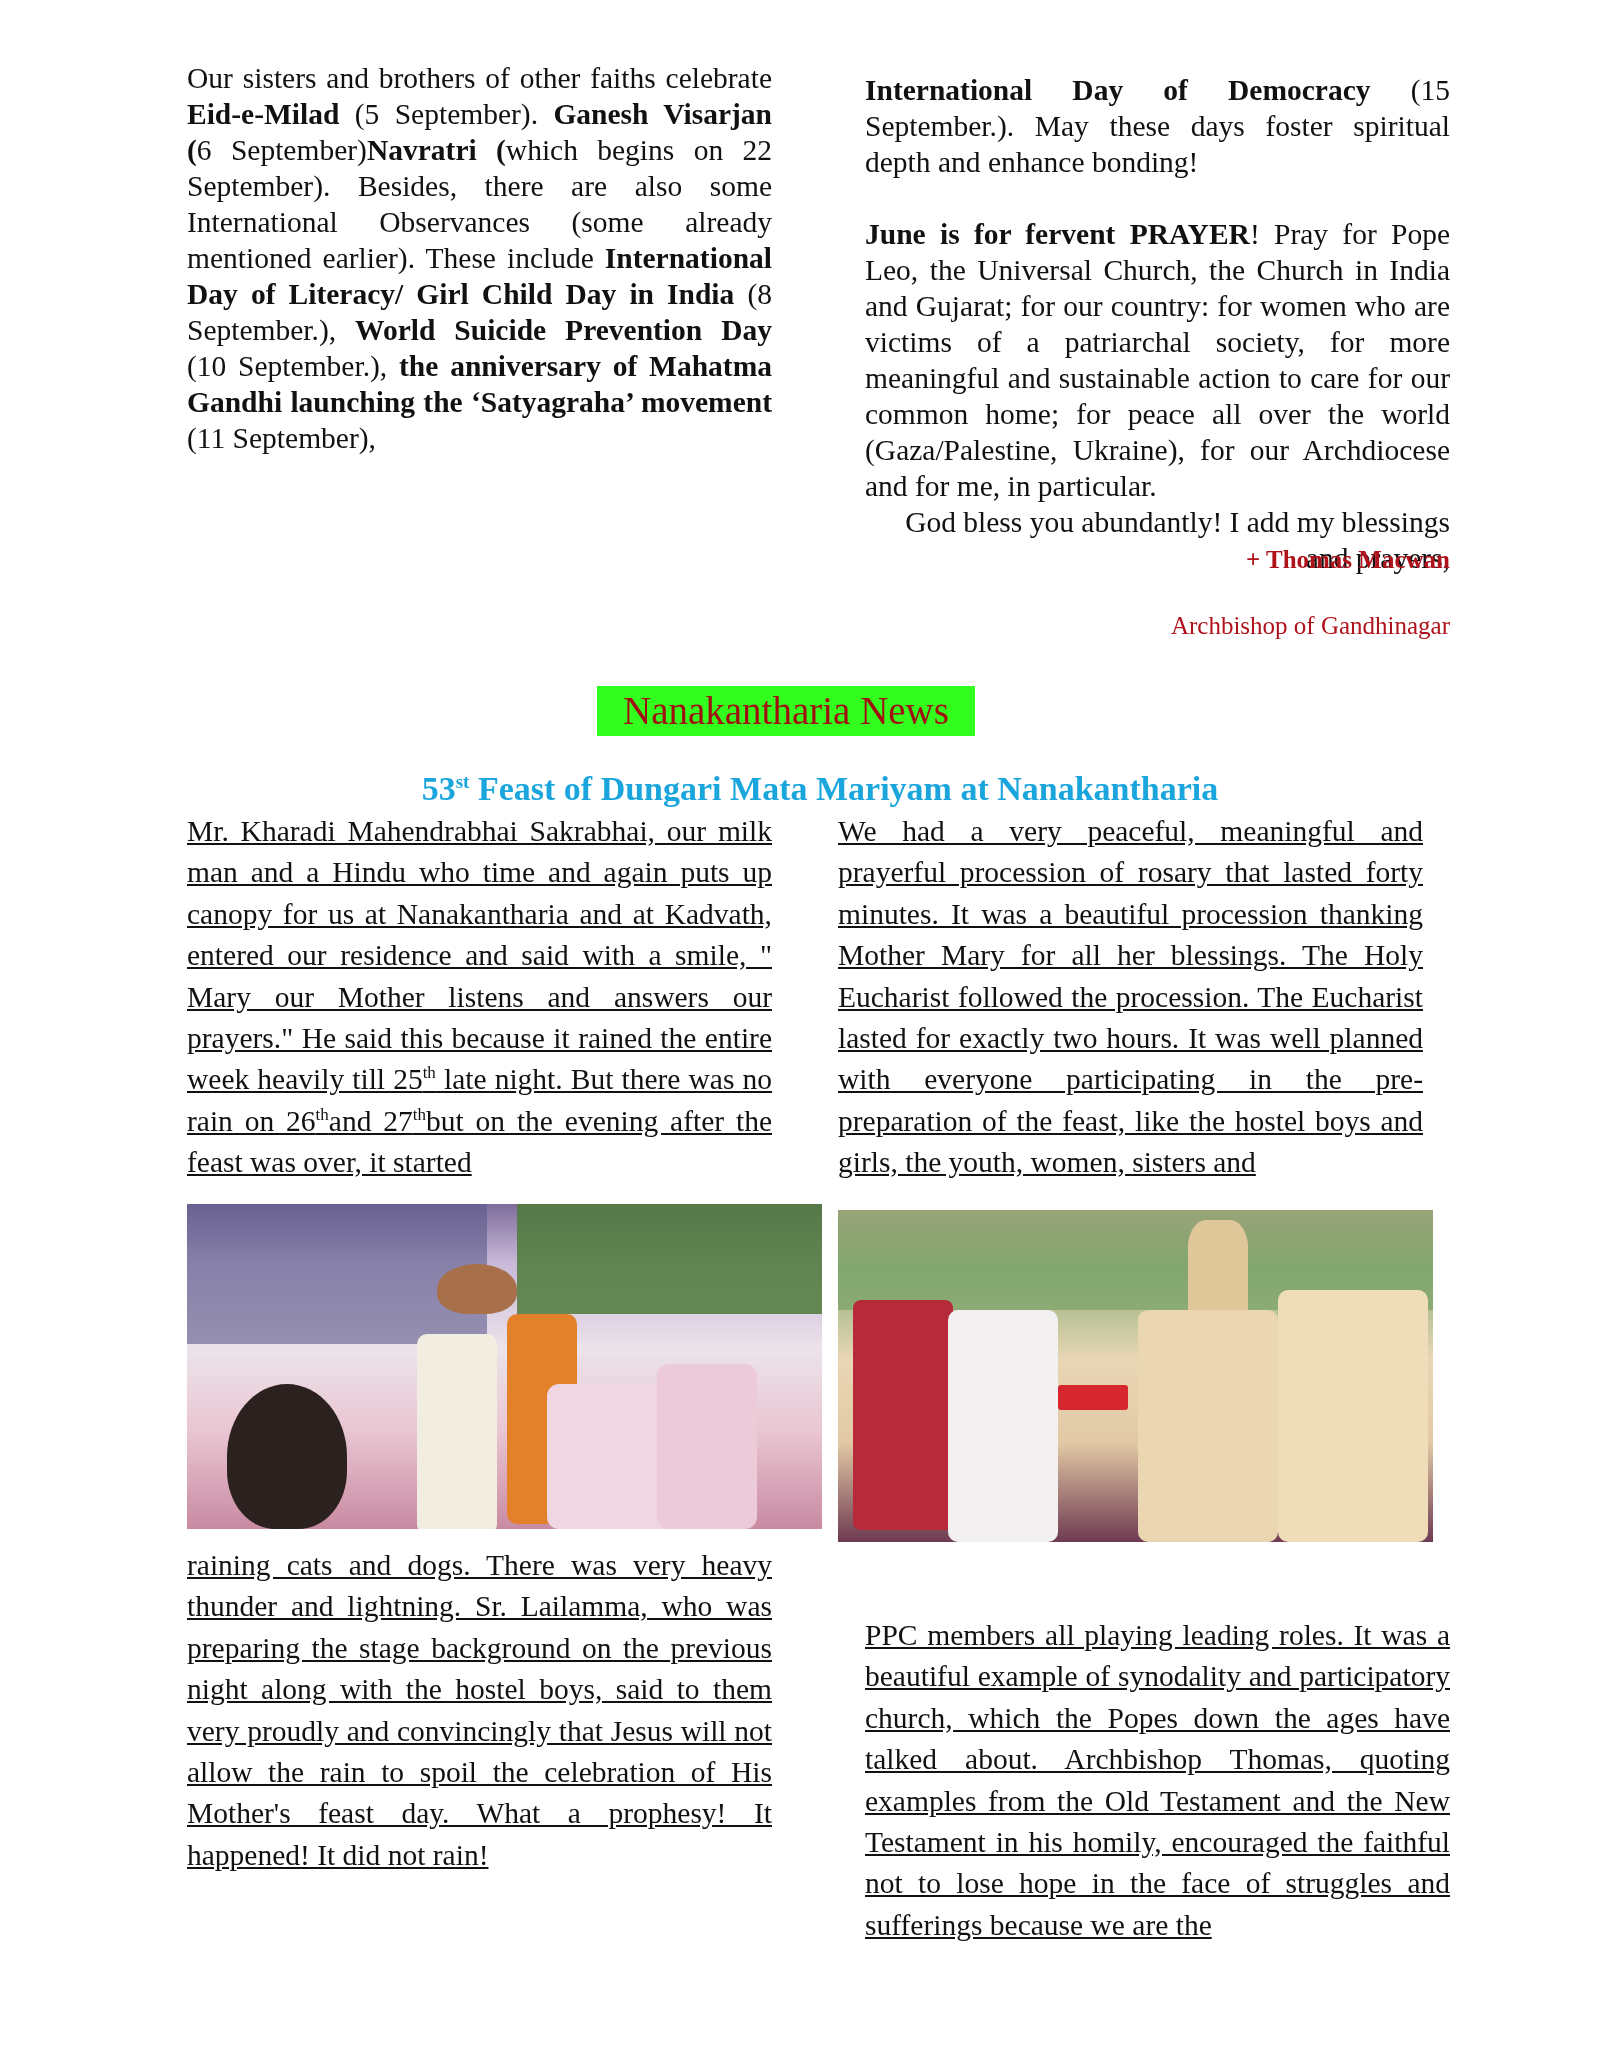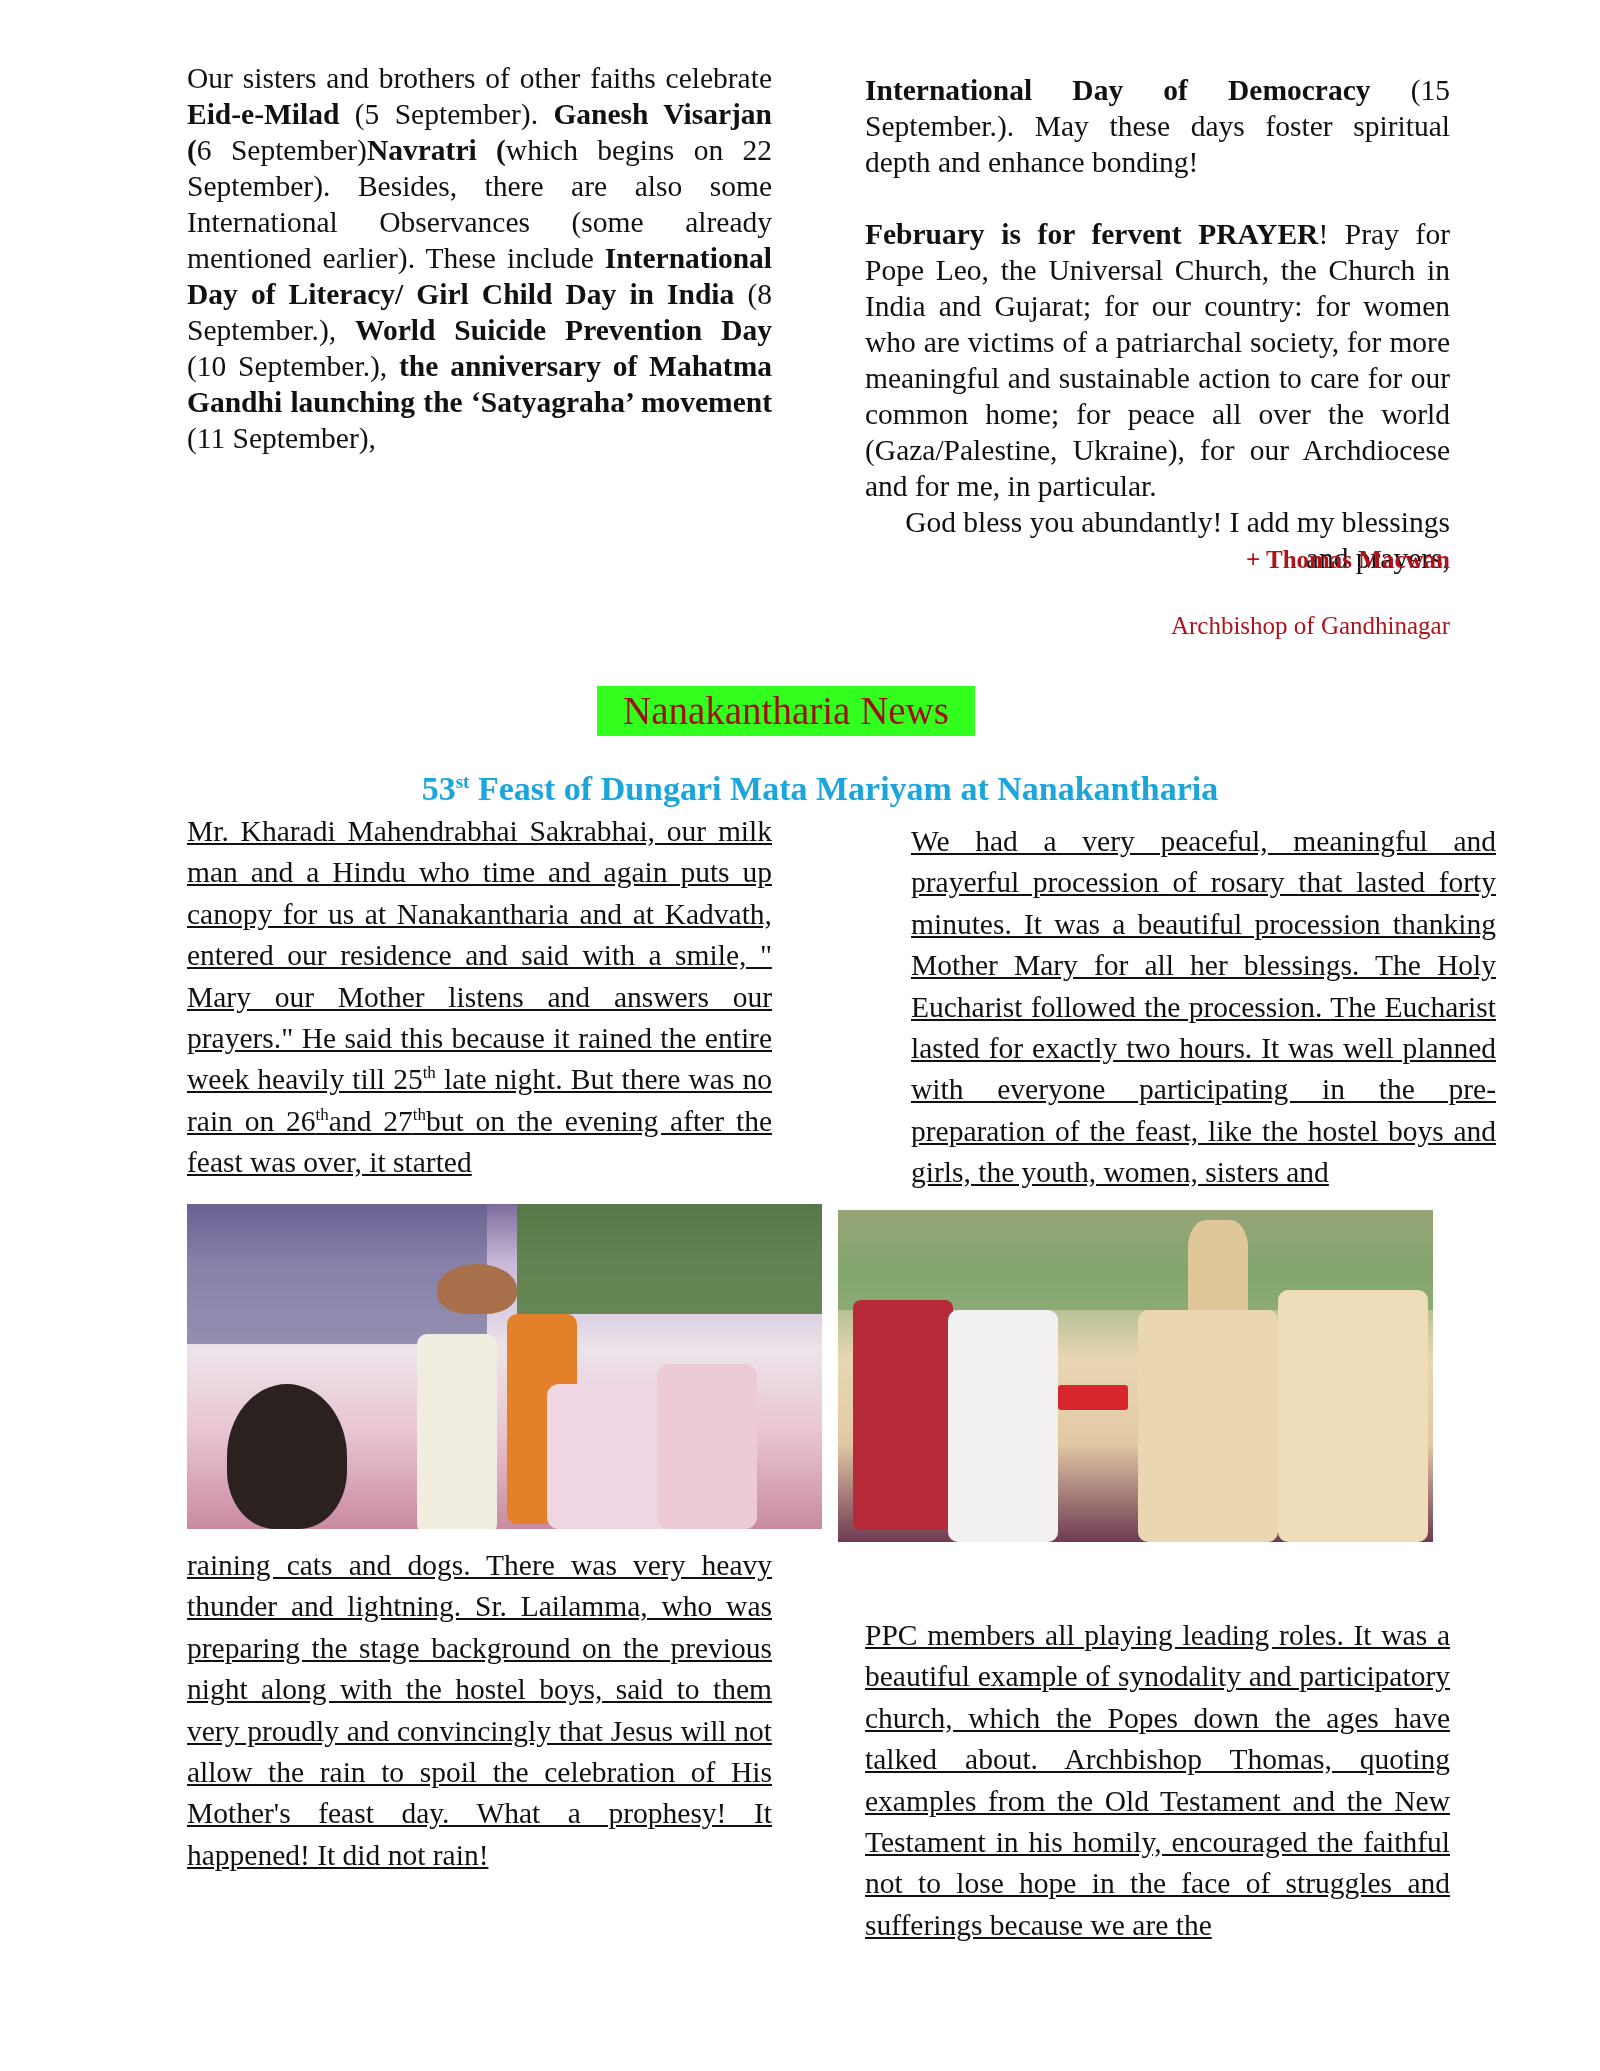--- a/index.html
+++ b/index.html
@@ -13,21 +13,21 @@
     .sig { position:absolute; right:150px; text-align:right; color:#b0121b; }
     .sig-name { top:546px; font-weight:bold; font-size:25px; }
     .sig-title { top:612px; font-size:25px; }
     .section-banner { position:absolute; left:597px; top:686px; width:378px; height:50px;
       background:#33ff1f; color:#a01010; font-size:39px; text-align:center; line-height:50px; }
     .article-title { position:absolute; left:0; width:1640px; top:770px; text-align:center;
       color:#1aa6dd; font-weight:bold; font-size:34px; }
     .article-title sup { font-size:19px; }
     .body-col { line-height:41.4px;text-decoration:underline; }
     .a-left-1 { left:187px; top:811px; width:585px; }
-    .a-right-1 { left:911px; top:811px; width:585px;margin-top:10px; }
+    .a-right-1 { left:838px; top:811px; width:585px; }
     .a-left-2 { left:187px; top:1545px; width:585px; }
     .a-right-2 { left:865px; top:1615px; width:585px; }
     .body-col sup { font-size:17px; line-height:0; }
     .photo { position:absolute; overflow:hidden; }
     .photo-1 { left:187px; top:1204px; width:635px; height:325px;
       background:linear-gradient(180deg,#7e6d9b 0%,#c8b9d8 18%,#ece3ea 45%,#e9c5d2 70%,#c98aa1 100%); }
     .photo-2 { left:838px; top:1210px; width:595px; height:332px;
       background:linear-gradient(180deg,#e6a6a4 0%,#8fb07c 18%,#e9d6b5 45%,#e2c9a4 70%,#6e3a52 100%); }
     .shape { position:absolute; border-radius:50% 50% 40% 40%; }
   </style>
@@ -36,21 +36,21 @@
 
 <div class="col top-left">
   <p>
     <span>Our sisters and brothers of other faiths celebrate </span><b>Eid-e-Milad</b><span> (5 September). </span><b>Ganesh Visarjan (</b><span>6 September)</span><b>Navratri (</b><span>which begins on 22 September). Besides, there are also some International Observances (some already mentioned earlier). These include </span><b>International Day of Literacy/ Girl Child Day in India</b><span> (8 September.), </span><b>World Suicide Prevention Day</b><span> (10 September.), </span><b>the anniversary of Mahatma Gandhi launching the ‘Satyagraha’ movement</b><span> (11 September),</span>
   </p>
 </div>
 
 <div class="col top-right">
   <p><b>International Day of Democracy</b><span> (15 September.). May these days foster spiritual depth and enhance bonding!</span></p>
   <div class="gap"></div>
-  <p><b>February is for fervent PRAYER</b><span>! Pray for Pope Leo, the Universal Church, the Church in India and Gujarat; for our country: for women who are victims of a patriarchal society, for more meaningful and sustainable action to care for our common home; for peace all over the world (Gaza/Palestine, Ukraine), for our Archdiocese and for me, in particular.</span></p>
+  <p><b>June is for fervent PRAYER</b><span>! Pray for Pope Leo, the Universal Church, the Church in India and Gujarat; for our country: for women who are victims of a patriarchal society, for more meaningful and sustainable action to care for our common home; for peace all over the world (Gaza/Palestine, Ukraine), for our Archdiocese and for me, in particular.</span></p>
   <p style="text-align:right">God bless you abundantly! I add my blessings and prayers,</p>
 </div>
 
 <div class="sig sig-name">+ Thomas Macwan</div>
 <div class="sig sig-title">Archbishop of Gandhinagar</div>
 
 <div class="section-banner">Nanakantharia News</div>
 
 <div class="article-title"><span>53</span><sup>st</sup><span> Feast of Dungari Mata Mariyam at Nanakantharia</span></div>
 

